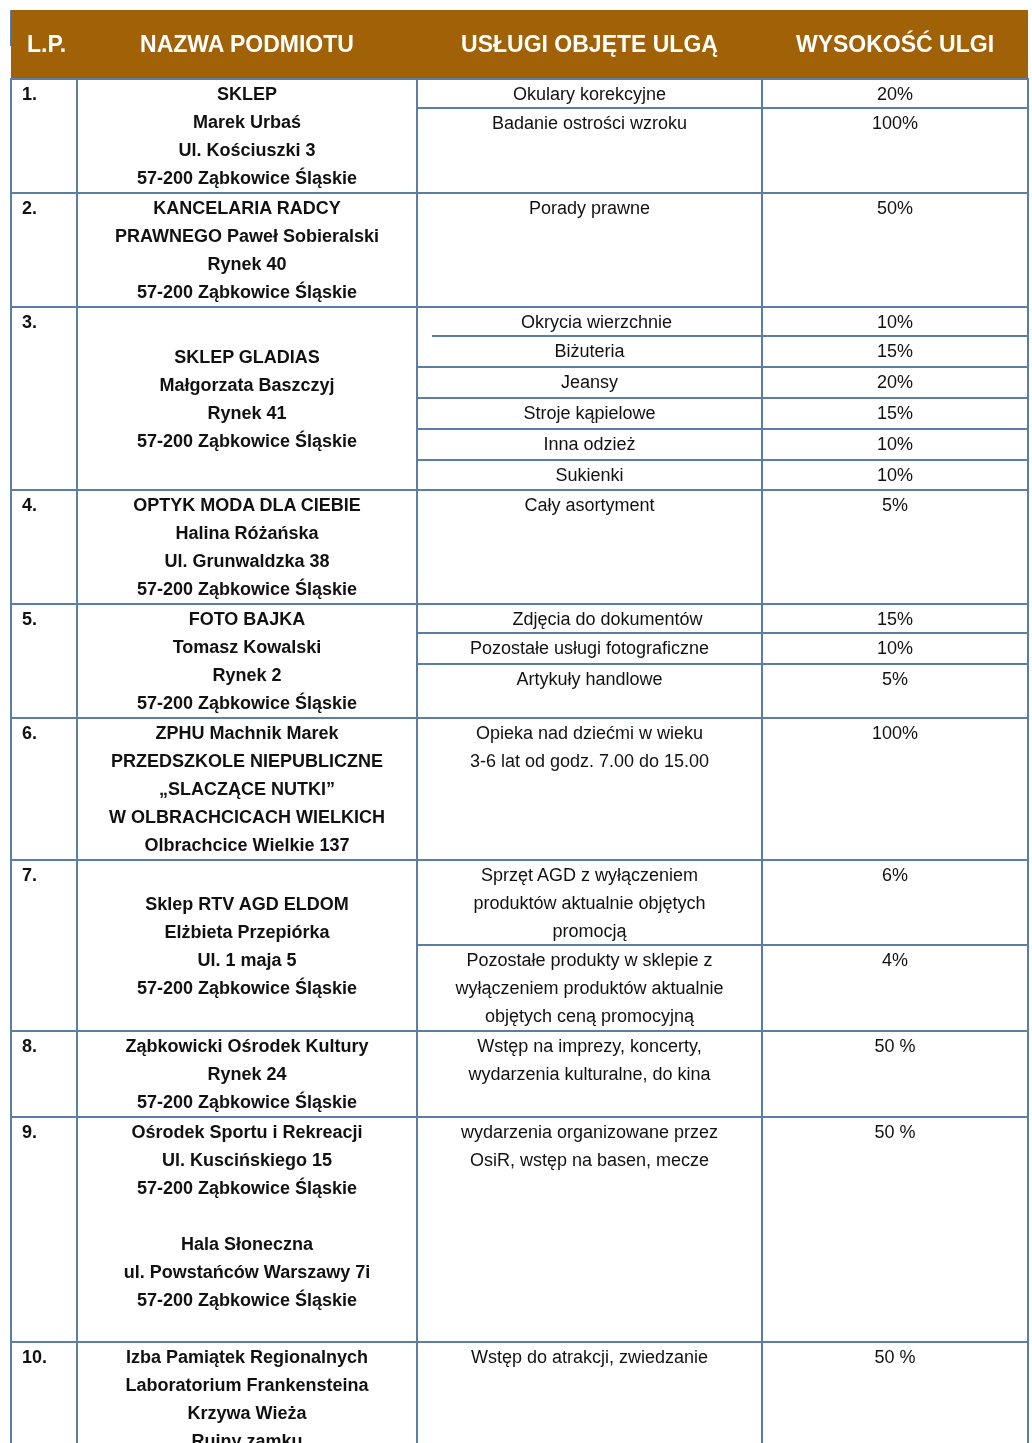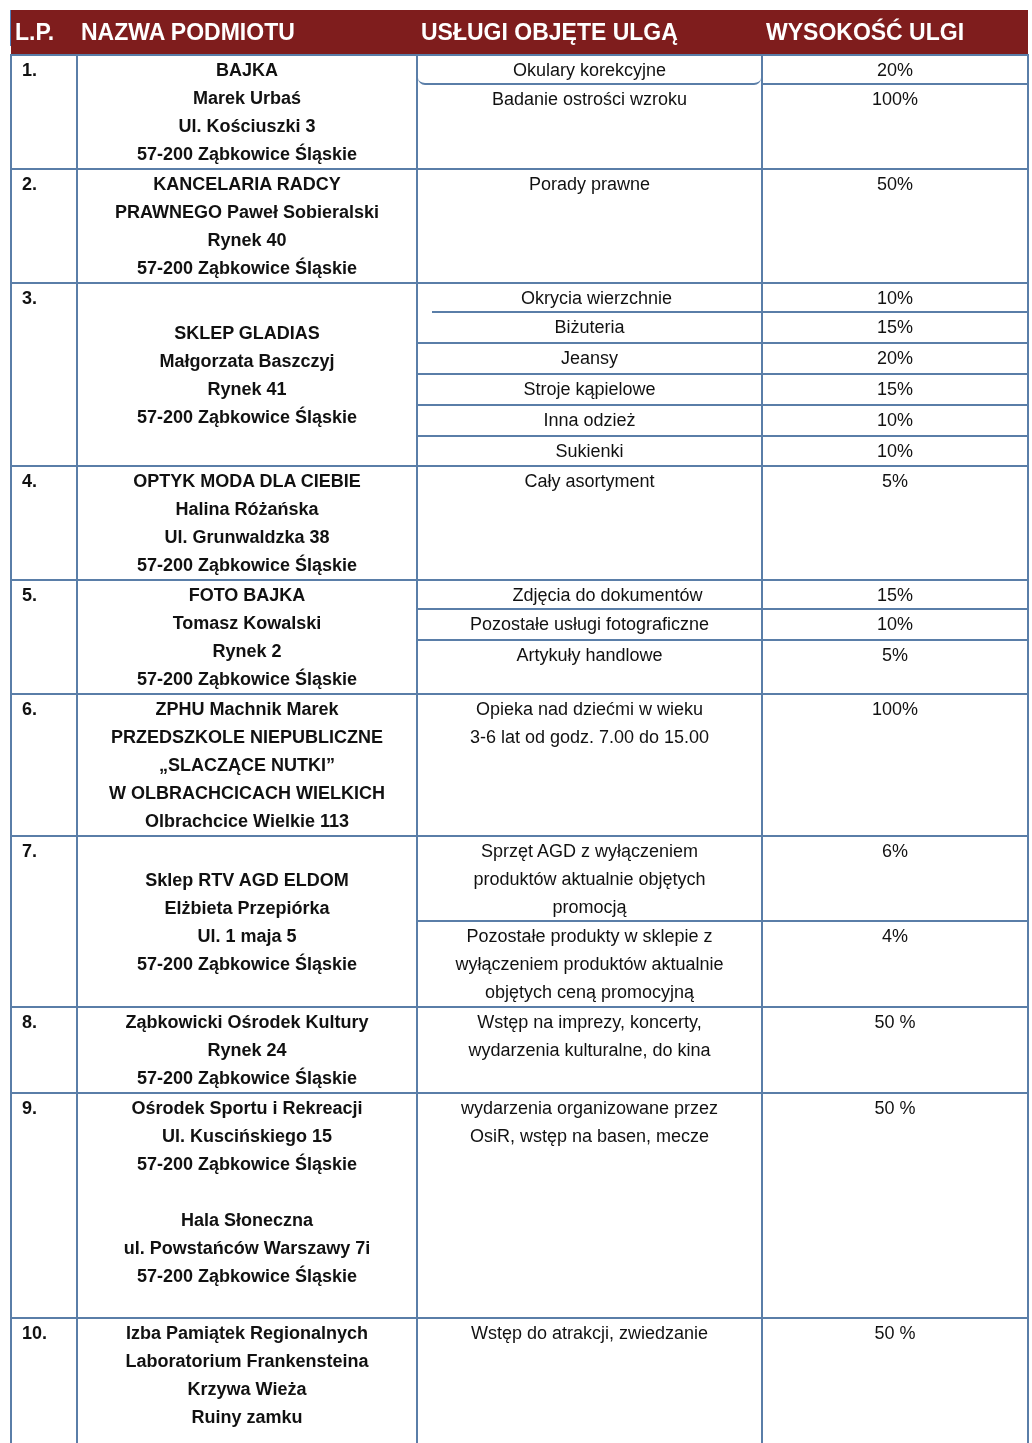--- a/index.html
+++ b/index.html
@@ -1,19 +1,19 @@
 <!DOCTYPE html>
 <html><head>
 <meta charset="utf-8">
 <style>
   html, body { margin:0; padding:0; background:#ffffff; }
   body { width:1032px; height:1443px; position:relative; overflow:hidden;
          font-family:"Liberation Sans", sans-serif; color:#111; }
   .tbl { position:absolute; left:10px; top:10px; width:1017px; border-collapse:collapse; table-layout:fixed; }
-  .tbl th { background:#7f1d1d; color:#ffffff; font-weight:bold; font-size:23px; height:36px; padding:4px; text-align:left; border:none; }
+  .tbl th { background:#a16207; color:#ffffff; font-weight:bold; font-size:23px; height:36px; padding:16px; text-align:center; border:none; }
   .tbl td { border:2px solid #5a7ea8; padding:0; vertical-align:top; font-size:18px; line-height:28px; }
   .c-lp { width:66px; font-weight:bold; padding-left:10px !important; }
   .c-name { width:340px; text-align:center; font-weight:bold; }
   .c-svc { width:345px; text-align:center; }
   .c-val { width:266px; text-align:center; }
   .line { display:block; white-space:nowrap; }
   .subrow { border-bottom:2px solid #5a7ea8; overflow:visible; }
   .subrow:last-child { border-bottom:none; }
   .narrow { font-family:"Liberation Sans Narrow","Liberation Sans", sans-serif; }
   .header-bg { position:absolute; left:10px; top:10px; width:1017px; height:36px; background:#4f81bd; }
@@ -34,27 +34,27 @@
       <th>L.P.</th>
       <th>NAZWA PODMIOTU</th>
       <th>USŁUGI OBJĘTE ULGĄ</th>
       <th>WYSOKOŚĆ ULGI</th>
     </tr>
   </thead>
   <tbody id="tbody">
       <tr style="height: 112px;">
         <td class="c-lp">1.</td>
         <td class="c-name">
-          <span class="line">BAJKA</span>
+          <span class="line">SKLEP</span>
           <span class="line">Marek Urbaś</span>
           <span class="line">Ul. Kościuszki 3</span>
           <span class="line">57-200 Ząbkowice Śląskie</span>
         </td>
         <td class="c-svc">
-          <div class="subrow" style="height: 27px; border-radius: 7px;">
+          <div class="subrow" style="height: 27px;">
             <span class="line">Okulary korekcyjne</span>
           </div>
           <div class="subrow">
             <span class="line">Badanie ostrości wzroku</span>
           </div>
         </td>
         <td class="c-val">
           <div class="subrow" style="height: 27px;">
             <span class="line">20%</span>
           </div>
@@ -181,21 +181,21 @@
           </div>
         </td>
       </tr>
       <tr style="height: 141px;">
         <td class="c-lp">6.</td>
         <td class="c-name">
           <span class="line">ZPHU Machnik Marek</span>
           <span class="line">PRZEDSZKOLE NIEPUBLICZNE</span>
           <span class="line">„SLACZĄCE NUTKI”</span>
           <span class="line">W OLBRACHCICACH WIELKICH</span>
-          <span class="line">Olbrachcice Wielkie 113</span>
+          <span class="line">Olbrachcice Wielkie 137</span>
         </td>
         <td class="c-svc">
           <div class="subrow">
             <span class="line">Opieka nad dziećmi w wieku</span>
             <span class="line">3-6 lat od godz. 7.00 do 15.00</span>
           </div>
         </td>
         <td class="c-val">
           <div class="subrow">
             <span class="line">100%</span>

